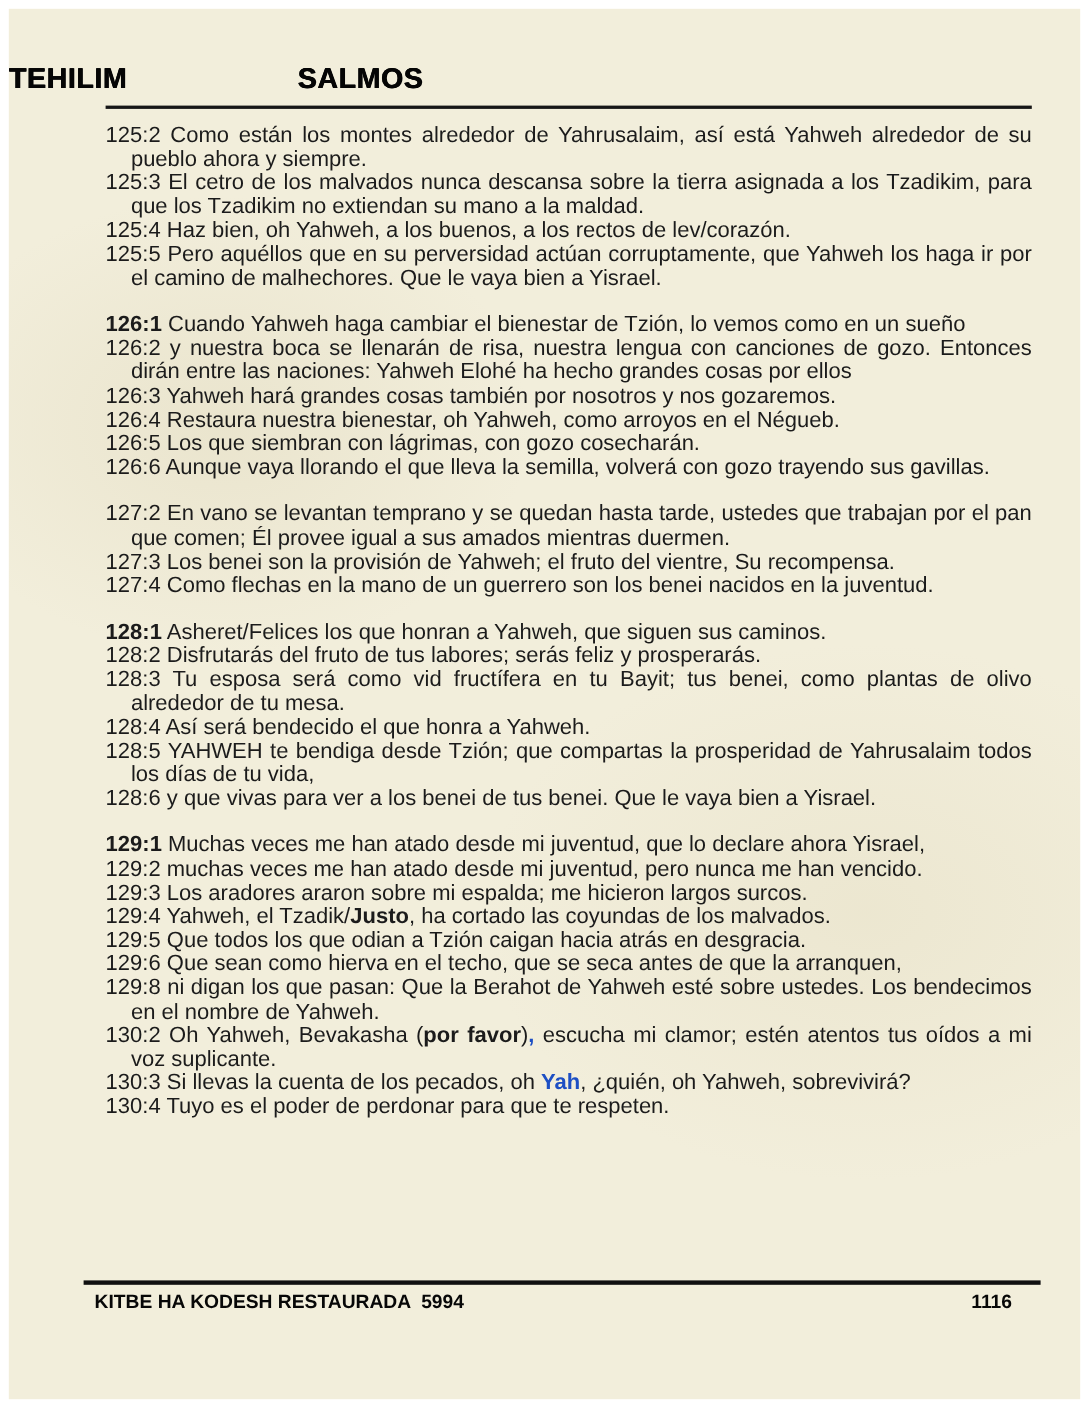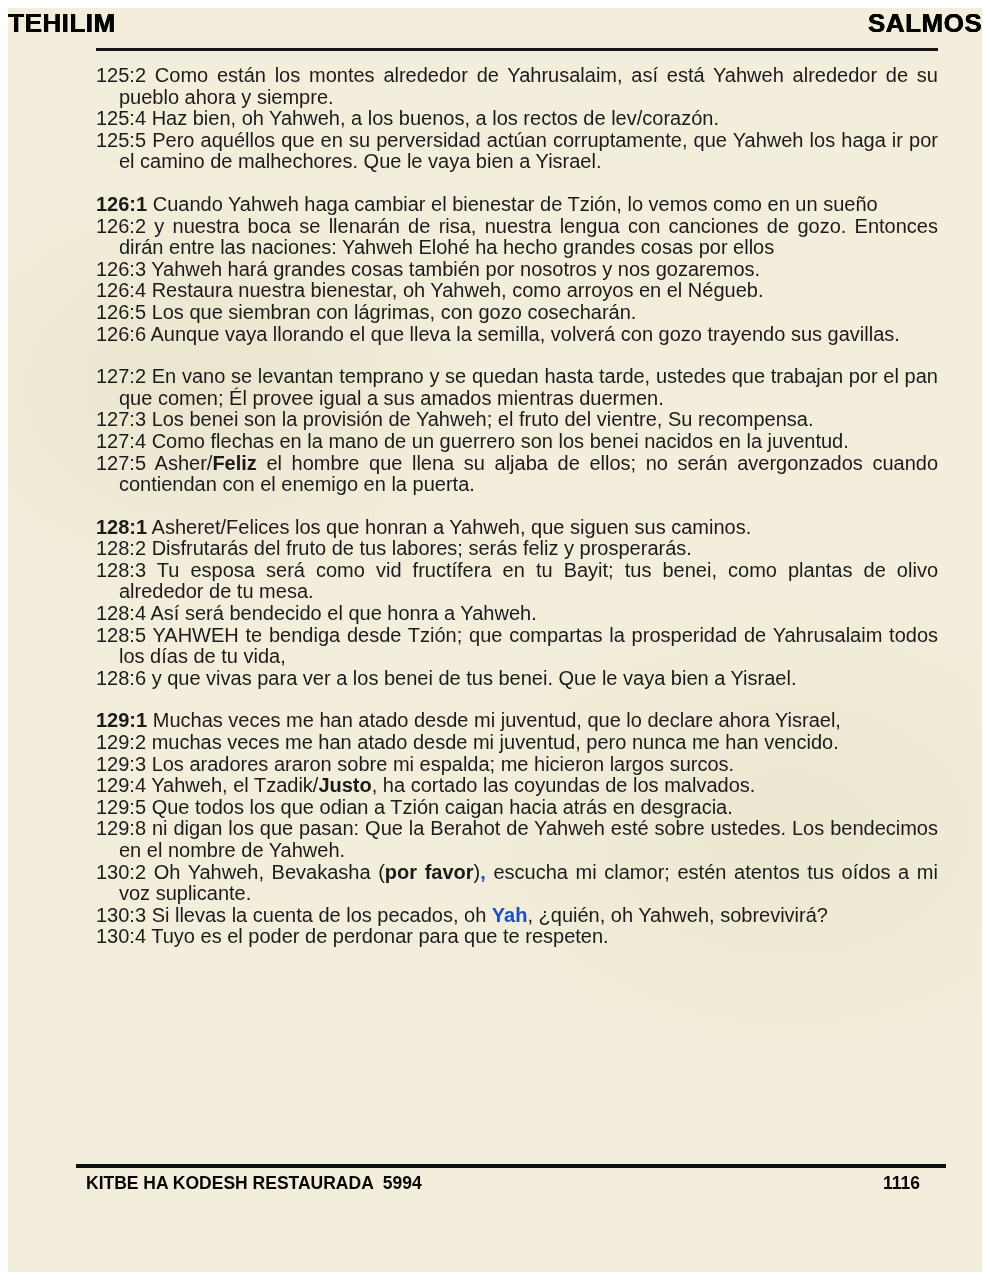--- a/index.html
+++ b/index.html
@@ -20,22 +20,24 @@
     width: 974px;
     height: 1264px;
     background:
       radial-gradient(ellipse 400px 300px at 20% 30%, rgba(210,200,165,0.25), transparent 70%),
       radial-gradient(ellipse 500px 350px at 80% 65%, rgba(215,205,170,0.22), transparent 70%),
       var(--bg, #f2eedb);
     color: var(--ink, #1b1b1b);
     overflow: hidden;
   }
   .header {
+    padding-top: 48px;
     display: flex;
-    justify-content: space-between;
+    justify-content: flex-start;
+    gap: 155px;
   }
   .title {
     font-size: 26px;
     font-weight: bold;
     letter-spacing: 0.5px;
     color: #050505;
     text-shadow: 0.6px 0 0 #050505, 0 0.4px 0 #050505;
   }
   .header-rule {
     border: none;
@@ -96,51 +98,52 @@
   <div class="header">
     <span class="title">TEHILIM</span>
     <span class="title">SALMOS</span>
   </div>
 
   <hr class="header-rule">
 
   <div class="main" id="verse-area">
       <div class="verse-group">
         <p class="verse"><span class="ref">125:2</span> <span>Como están los montes alrededor de Yahrusalaim, así está Yahweh alrededor de su pueblo ahora y siempre.</span></p>
+        <p class="verse"><span class="ref">125:3</span> <span>El cetro de los malvados nunca descansa sobre la tierra asignada a los Tzadikim, para que los Tzadikim no extiendan su mano a la maldad.</span></p>
         <p class="verse"><span class="ref">125:4</span> <span>Haz bien, oh Yahweh, a los buenos, a los rectos de lev/corazón.</span></p>
         <p class="verse"><span class="ref">125:5</span> <span>Pero aquéllos que en su perversidad actúan corruptamente, que Yahweh los haga ir por el camino de malhechores. Que le vaya bien a Yisrael.</span></p>
       </div>
       <div class="verse-group">
         <p class="verse"><span class="ref bold">126:1</span> <span>Cuando Yahweh haga cambiar el bienestar de Tzión, lo vemos como en un sueño</span></p>
         <p class="verse"><span class="ref">126:2</span> <span>y nuestra boca se llenarán de risa, nuestra lengua con canciones de gozo. Entonces dirán entre las naciones: Yahweh Elohé ha hecho grandes cosas por ellos</span></p>
         <p class="verse"><span class="ref">126:3</span> <span>Yahweh hará grandes cosas también por nosotros y nos gozaremos.</span></p>
         <p class="verse"><span class="ref">126:4</span> <span>Restaura nuestra bienestar, oh Yahweh, como arroyos en el Négueb.</span></p>
         <p class="verse"><span class="ref">126:5</span> <span>Los que siembran con lágrimas, con gozo cosecharán.</span></p>
         <p class="verse"><span class="ref">126:6</span> <span>Aunque vaya llorando el que lleva la semilla, volverá con gozo trayendo sus gavillas.</span></p>
       </div>
       <div class="verse-group">
         <p class="verse"><span class="ref">127:2</span> <span>En vano se levantan temprano y se quedan hasta tarde, ustedes que trabajan por el pan que comen; Él provee igual a sus amados mientras duermen.</span></p>
         <p class="verse"><span class="ref">127:3</span> <span>Los benei son la provisión de Yahweh; el fruto del vientre, Su recompensa.</span></p>
         <p class="verse"><span class="ref">127:4</span> <span>Como flechas en la mano de un guerrero son los benei nacidos en la juventud.</span></p>
-        <p class="verse"><span class="ref">127:5</span> <span>Asher/</span><span class="bold">Feliz</span><span> el hombre que llena su aljaba de ellos; no serán avergonzados cuando contiendan con el enemigo en la puerta.</span></p>
       </div>
       <div class="verse-group">
         <p class="verse"><span class="ref bold">128:1</span> <span>Asheret/Felices los que honran a Yahweh, que siguen sus caminos.</span></p>
         <p class="verse"><span class="ref">128:2</span> <span>Disfrutarás del fruto de tus labores; serás feliz y prosperarás.</span></p>
         <p class="verse"><span class="ref">128:3</span> <span>Tu esposa será como vid fructífera en tu Bayit; tus benei, como plantas de olivo alrededor de tu mesa.</span></p>
         <p class="verse"><span class="ref">128:4</span> <span>Así será bendecido el que honra a Yahweh.</span></p>
         <p class="verse"><span class="ref">128:5</span> <span>YAHWEH te bendiga desde Tzión; que compartas la prosperidad de Yahrusalaim todos los días de tu vida,</span></p>
         <p class="verse"><span class="ref">128:6</span> <span>y que vivas para ver a los benei de tus benei. Que le vaya bien a Yisrael.</span></p>
       </div>
       <div class="verse-group">
         <p class="verse"><span class="ref bold">129:1</span> <span>Muchas veces me han atado desde mi juventud, que lo declare ahora Yisrael,</span></p>
         <p class="verse"><span class="ref">129:2</span> <span>muchas veces me han atado desde mi juventud, pero nunca me han vencido.</span></p>
         <p class="verse"><span class="ref">129:3</span> <span>Los aradores araron sobre mi espalda; me hicieron largos surcos.</span></p>
         <p class="verse"><span class="ref">129:4</span> <span>Yahweh, el Tzadik/</span><span class="bold">Justo</span><span>, ha cortado las coyundas de los malvados.</span></p>
         <p class="verse"><span class="ref">129:5</span> <span>Que todos los que odian a Tzión caigan hacia atrás en desgracia.</span></p>
+        <p class="verse"><span class="ref">129:6</span> <span>Que sean como hierva en el techo, que se seca antes de que la arranquen,</span></p>
         <p class="verse"><span class="ref">129:8</span> <span>ni digan los que pasan: Que la Berahot de Yahweh esté sobre ustedes. Los bendecimos en el nombre de Yahweh.</span></p>
         <p class="verse"><span class="ref">130:2</span> <span>Oh Yahweh, Bevakasha (</span><span class="bold">por favor</span><span>)</span><span class="bold blue">,</span><span> escucha mi clamor; estén atentos tus oídos a mi voz suplicante.</span></p>
         <p class="verse"><span class="ref">130:3</span> <span>Si llevas la cuenta de los pecados, oh </span><span class="bold blue">Yah</span><span>, ¿quién, oh Yahweh, sobrevivirá?</span></p>
         <p class="verse"><span class="ref">130:4</span> <span>Tuyo es el poder de perdonar para que te respeten.</span></p>
       </div>
     </div>
 
   <div class="footer">
     <hr class="footer-rule">
     <div class="footer-row">

